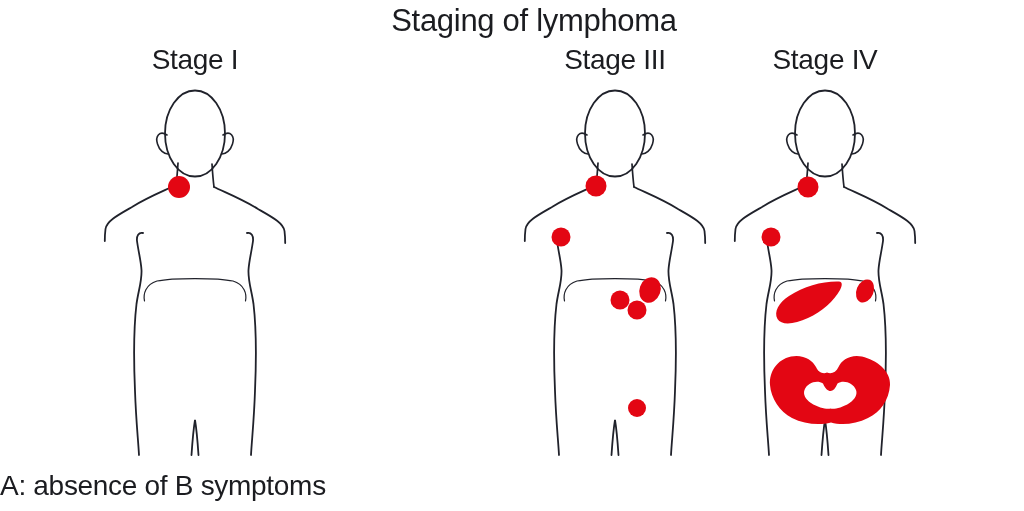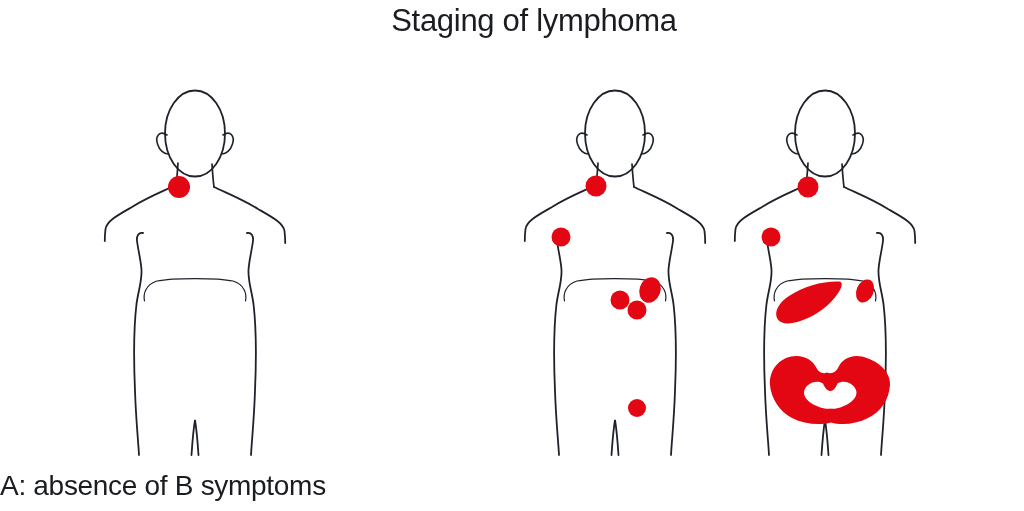--- a/index.html
+++ b/index.html
@@ -61,38 +61,40 @@
   }
 </style>
 </head>
 <body>
 
 <div class="canvas">
 
   <div class="title">Staging of lymphoma</div>
 
   <div class="stage" style="left:90px">
+    <div class="stage-label">Stage I</div>
     <svg class="figure" width="210" height="374" viewBox="0 0 210 374">
         <ellipse fill="none" stroke="#20222b" stroke-width="1.8" stroke-linecap="round" cx="105" cy="45.5" rx="30" ry="43"></ellipse>
         <path fill="none" stroke="#20222b" stroke-width="1.6" stroke-linecap="round" d="M 77 47 C 69.5 42, 65 48.5, 67.5 56 C 69.5 62.5, 74 66, 78 66"></path>
         <path fill="none" stroke="#20222b" stroke-width="1.6" stroke-linecap="round" d="M 133 47 C 140.5 42, 145 48.5, 142.5 56 C 140.5 62.5, 136 66, 132 66"></path>
         <path fill="none" stroke="#20222b" stroke-width="1.7" stroke-linecap="round" d="M 88 75 C 87.5 83, 87 90, 86 97"></path>
         <path fill="none" stroke="#20222b" stroke-width="1.7" stroke-linecap="round" d="M 122 76 C 122.5 84, 123 91, 124 99"></path>
         <path fill="none" stroke="#20222b" stroke-width="1.8" stroke-linecap="round" d="M 86 97 C 76 102, 58 109, 42 119 C 28 127, 16.5 133, 15.5 141 C 15 145, 14.8 149, 14.8 153"></path>
         <path fill="none" stroke="#20222b" stroke-width="1.8" stroke-linecap="round" d="M 124 99 C 134 104, 152 111, 168 121 C 182 129, 193.5 135, 194.5 143 C 195 147, 195.2 151, 195.2 155"></path>
         <path fill="none" stroke="#20222b" stroke-width="1.8" stroke-linecap="round" d="M 53 145 C 48.5 144, 46.5 148, 47 153 C 48.5 164, 51 173, 51.5 182 C 52 193, 48.5 202, 46.5 216 C 43 246, 44 280, 45 303 C 46 332, 48 350, 49 367"></path>
         <path fill="none" stroke="#20222b" stroke-width="1.8" stroke-linecap="round" d="M 157 145 C 161.5 144, 163.5 148, 163 153 C 161.5 164, 159 173, 158.5 182 C 158 193, 161.5 202, 163.5 216 C 167 246, 166 280, 165 303 C 164 332, 162 350, 161 367"></path>
         <path fill="none" stroke="#20222b" stroke-width="1.2" stroke-linecap="round" d="M 54.5 213 C 53 206, 55.5 196.5, 67 193 C 82 189.7, 128 189.7, 143 193 C 154.5 196.5, 157 206, 155.5 213"></path>
         <path fill="none" stroke="#20222b" stroke-width="1.8" stroke-linecap="round" d="M 101.5 367 C 102.5 352, 103.5 341, 105 332 C 106.5 341, 107.5 352, 108.5 367"></path>
         <circle cx="89" cy="99" r="11" fill="#e30613"></circle>
       </svg>
   </div>
 
 
   <div class="stage" style="left:510px">
+    <div class="stage-label">Stage III</div>
     <svg class="figure" width="210" height="374" viewBox="0 0 210 374">
         <ellipse fill="none" stroke="#20222b" stroke-width="1.8" stroke-linecap="round" cx="105" cy="45.5" rx="30" ry="43"></ellipse>
         <path fill="none" stroke="#20222b" stroke-width="1.6" stroke-linecap="round" d="M 77 47 C 69.5 42, 65 48.5, 67.5 56 C 69.5 62.5, 74 66, 78 66"></path>
         <path fill="none" stroke="#20222b" stroke-width="1.6" stroke-linecap="round" d="M 133 47 C 140.5 42, 145 48.5, 142.5 56 C 140.5 62.5, 136 66, 132 66"></path>
         <path fill="none" stroke="#20222b" stroke-width="1.7" stroke-linecap="round" d="M 88 75 C 87.5 83, 87 90, 86 97"></path>
         <path fill="none" stroke="#20222b" stroke-width="1.7" stroke-linecap="round" d="M 122 76 C 122.5 84, 123 91, 124 99"></path>
         <path fill="none" stroke="#20222b" stroke-width="1.8" stroke-linecap="round" d="M 86 97 C 76 102, 58 109, 42 119 C 28 127, 16.5 133, 15.5 141 C 15 145, 14.8 149, 14.8 153"></path>
         <path fill="none" stroke="#20222b" stroke-width="1.8" stroke-linecap="round" d="M 124 99 C 134 104, 152 111, 168 121 C 182 129, 193.5 135, 194.5 143 C 195 147, 195.2 151, 195.2 155"></path>
         <path fill="none" stroke="#20222b" stroke-width="1.8" stroke-linecap="round" d="M 53 145 C 48.5 144, 46.5 148, 47 153 C 48.5 164, 51 173, 51.5 182 C 52 193, 48.5 202, 46.5 216 C 43 246, 44 280, 45 303 C 46 332, 48 350, 49 367"></path>
         <path fill="none" stroke="#20222b" stroke-width="1.8" stroke-linecap="round" d="M 157 145 C 161.5 144, 163.5 148, 163 153 C 161.5 164, 159 173, 158.5 182 C 158 193, 161.5 202, 163.5 216 C 167 246, 166 280, 165 303 C 164 332, 162 350, 161 367"></path>
@@ -101,20 +103,21 @@
         <circle cx="86" cy="98" r="10.5" fill="#e30613"></circle>
         <circle cx="51" cy="149" r="9.5" fill="#e30613"></circle>
         <ellipse cx="140" cy="202" rx="10.5" ry="13" fill="#e30613" transform="rotate(20 140 202)"></ellipse>
         <circle cx="110" cy="212" r="9.5" fill="#e30613"></circle>
         <circle cx="127" cy="222" r="9.5" fill="#e30613"></circle>
         <circle cx="127" cy="320" r="9" fill="#e30613"></circle>
       </svg>
   </div>
 
   <div class="stage" style="left:720px">
+    <div class="stage-label">Stage IV</div>
     <svg class="figure" width="210" height="374" viewBox="0 0 210 374">
         <ellipse fill="none" stroke="#20222b" stroke-width="1.8" stroke-linecap="round" cx="105" cy="45.5" rx="30" ry="43"></ellipse>
         <path fill="none" stroke="#20222b" stroke-width="1.6" stroke-linecap="round" d="M 77 47 C 69.5 42, 65 48.5, 67.5 56 C 69.5 62.5, 74 66, 78 66"></path>
         <path fill="none" stroke="#20222b" stroke-width="1.6" stroke-linecap="round" d="M 133 47 C 140.5 42, 145 48.5, 142.5 56 C 140.5 62.5, 136 66, 132 66"></path>
         <path fill="none" stroke="#20222b" stroke-width="1.7" stroke-linecap="round" d="M 88 75 C 87.5 83, 87 90, 86 97"></path>
         <path fill="none" stroke="#20222b" stroke-width="1.7" stroke-linecap="round" d="M 122 76 C 122.5 84, 123 91, 124 99"></path>
         <path fill="none" stroke="#20222b" stroke-width="1.8" stroke-linecap="round" d="M 86 97 C 76 102, 58 109, 42 119 C 28 127, 16.5 133, 15.5 141 C 15 145, 14.8 149, 14.8 153"></path>
         <path fill="none" stroke="#20222b" stroke-width="1.8" stroke-linecap="round" d="M 124 99 C 134 104, 152 111, 168 121 C 182 129, 193.5 135, 194.5 143 C 195 147, 195.2 151, 195.2 155"></path>
         <path fill="none" stroke="#20222b" stroke-width="1.8" stroke-linecap="round" d="M 53 145 C 48.5 144, 46.5 148, 47 153 C 48.5 164, 51 173, 51.5 182 C 52 193, 48.5 202, 46.5 216 C 43 246, 44 280, 45 303 C 46 332, 48 350, 49 367"></path>
         <path fill="none" stroke="#20222b" stroke-width="1.8" stroke-linecap="round" d="M 157 145 C 161.5 144, 163.5 148, 163 153 C 161.5 164, 159 173, 158.5 182 C 158 193, 161.5 202, 163.5 216 C 167 246, 166 280, 165 303 C 164 332, 162 350, 161 367"></path>

